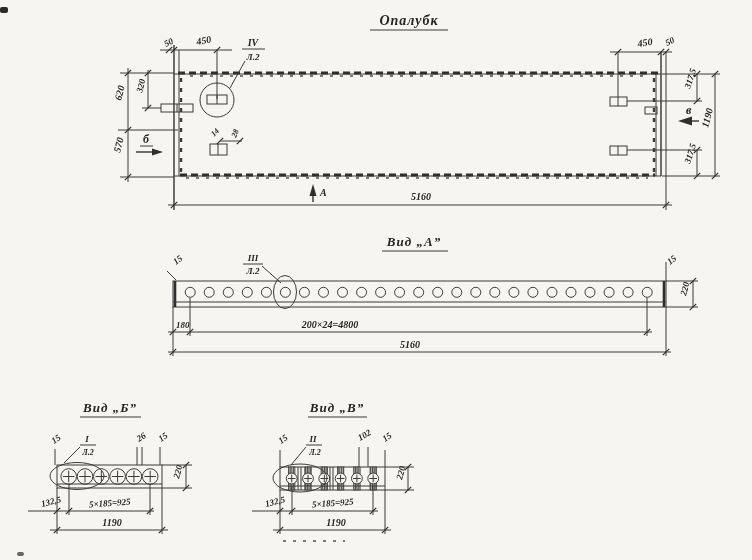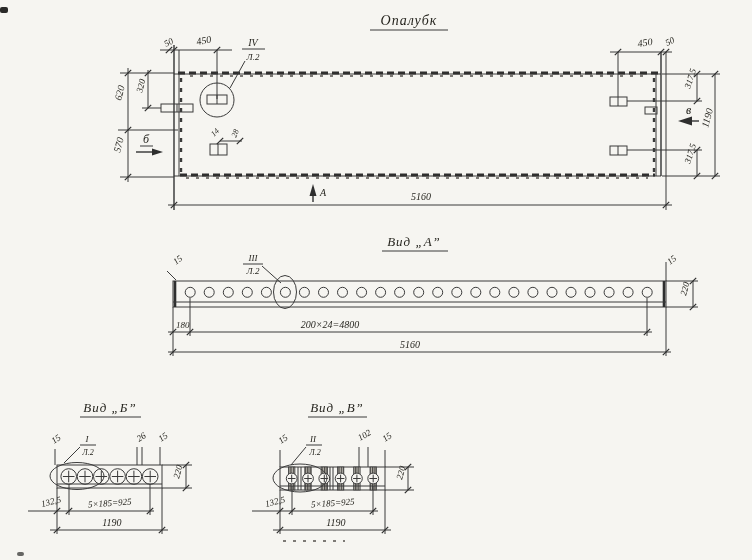--- a/index.html
+++ b/index.html
@@ -1,16 +1,16 @@
 <!DOCTYPE html>
 <html><head>
 <meta charset="utf-8">
 <style>
   html,body{margin:0;padding:0;background:#e9e9e6;}
-  #stage{position:relative;width:752px;height:560px;background:#f6f5f1;overflow:hidden;}
+  #stage{position:relative;width:752px;height:560px;background:#f6f5f1;overflow:hidden;font-weight:bold;}
   svg{position:absolute;left:0;top:0;}
   .ln{stroke:#3b3b3b;stroke-width:1;fill:none;}
   .med{stroke:#333;stroke-width:1.4;fill:none;}
   .thick{stroke:#2e2e2e;stroke-width:2.6;fill:none;}
   .rough{stroke:#2f2f2f;stroke-width:3;fill:none;stroke-dasharray:7 4;}
   .rough2{stroke:#55524e;stroke-width:1.6;fill:none;stroke-dasharray:3 7;}
   .roughV{stroke:#3a3a3a;stroke-width:2.4;fill:none;stroke-dasharray:4 6;}
   .tick{stroke:#2e2e2e;stroke-width:1.2;}
   .head{fill:#2e2e2e;stroke:none;}
   text{font-family:"Liberation Serif","DejaVu Serif",serif;font-style:italic;fill:#26251f;}

